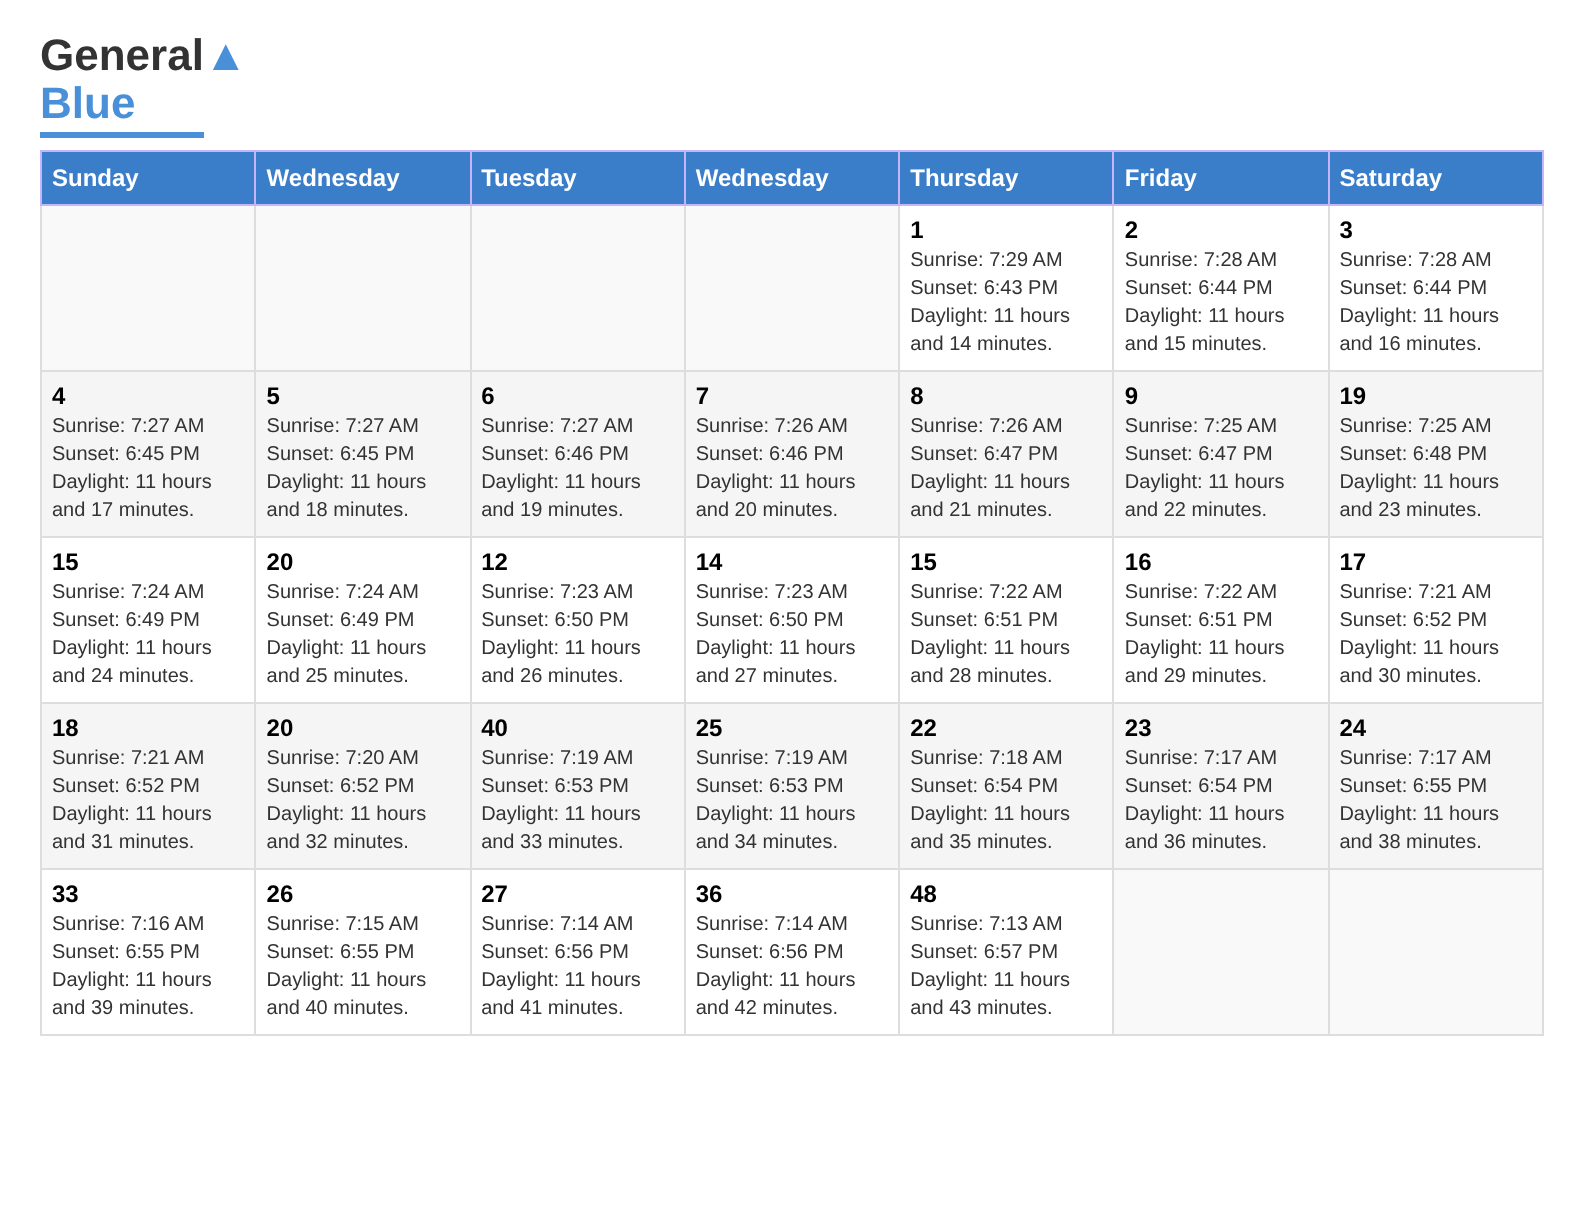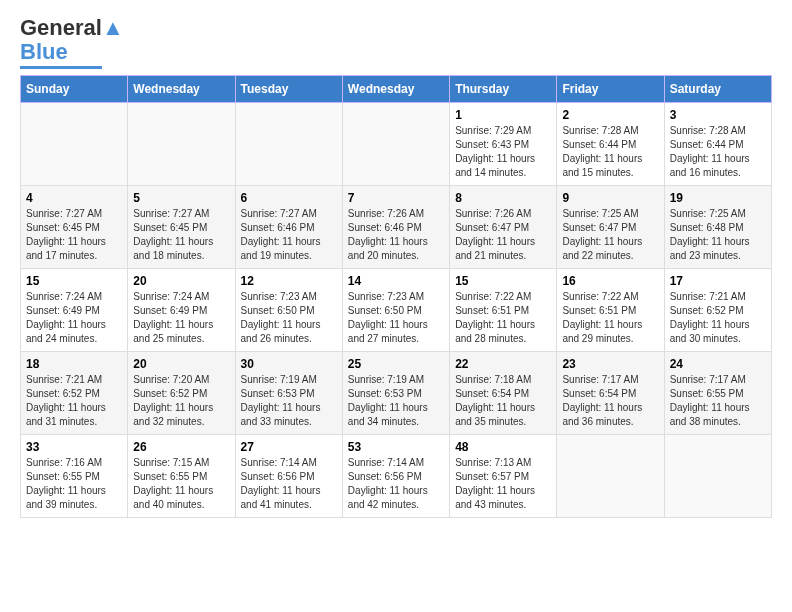--- a/index.html
+++ b/index.html
@@ -194,21 +194,21 @@
       <tr>
         <td>
           <span class="day-num">18</span>
           <div class="day-info">Sunrise: 7:21 AM<br>Sunset: 6:52 PM<br>Daylight: 11 hours<br>and 31 minutes.</div>
         </td>
         <td>
           <span class="day-num">20</span>
           <div class="day-info">Sunrise: 7:20 AM<br>Sunset: 6:52 PM<br>Daylight: 11 hours<br>and 32 minutes.</div>
         </td>
         <td>
-          <span class="day-num">30</span>
+          <span class="day-num">40</span>
           <div class="day-info">Sunrise: 7:19 AM<br>Sunset: 6:53 PM<br>Daylight: 11 hours<br>and 33 minutes.</div>
         </td>
         <td>
           <span class="day-num">25</span>
           <div class="day-info">Sunrise: 7:19 AM<br>Sunset: 6:53 PM<br>Daylight: 11 hours<br>and 34 minutes.</div>
         </td>
         <td>
           <span class="day-num">22</span>
           <div class="day-info">Sunrise: 7:18 AM<br>Sunset: 6:54 PM<br>Daylight: 11 hours<br>and 35 minutes.</div>
         </td>
@@ -228,21 +228,21 @@
         </td>
         <td>
           <span class="day-num">26</span>
           <div class="day-info">Sunrise: 7:15 AM<br>Sunset: 6:55 PM<br>Daylight: 11 hours<br>and 40 minutes.</div>
         </td>
         <td>
           <span class="day-num">27</span>
           <div class="day-info">Sunrise: 7:14 AM<br>Sunset: 6:56 PM<br>Daylight: 11 hours<br>and 41 minutes.</div>
         </td>
         <td>
-          <span class="day-num">53</span>
+          <span class="day-num">36</span>
           <div class="day-info">Sunrise: 7:14 AM<br>Sunset: 6:56 PM<br>Daylight: 11 hours<br>and 42 minutes.</div>
         </td>
         <td>
           <span class="day-num">48</span>
           <div class="day-info">Sunrise: 7:13 AM<br>Sunset: 6:57 PM<br>Daylight: 11 hours<br>and 43 minutes.</div>
         </td>
         <td class="empty-cell"></td>
         <td class="empty-cell"></td>
       </tr>
     </tbody>

